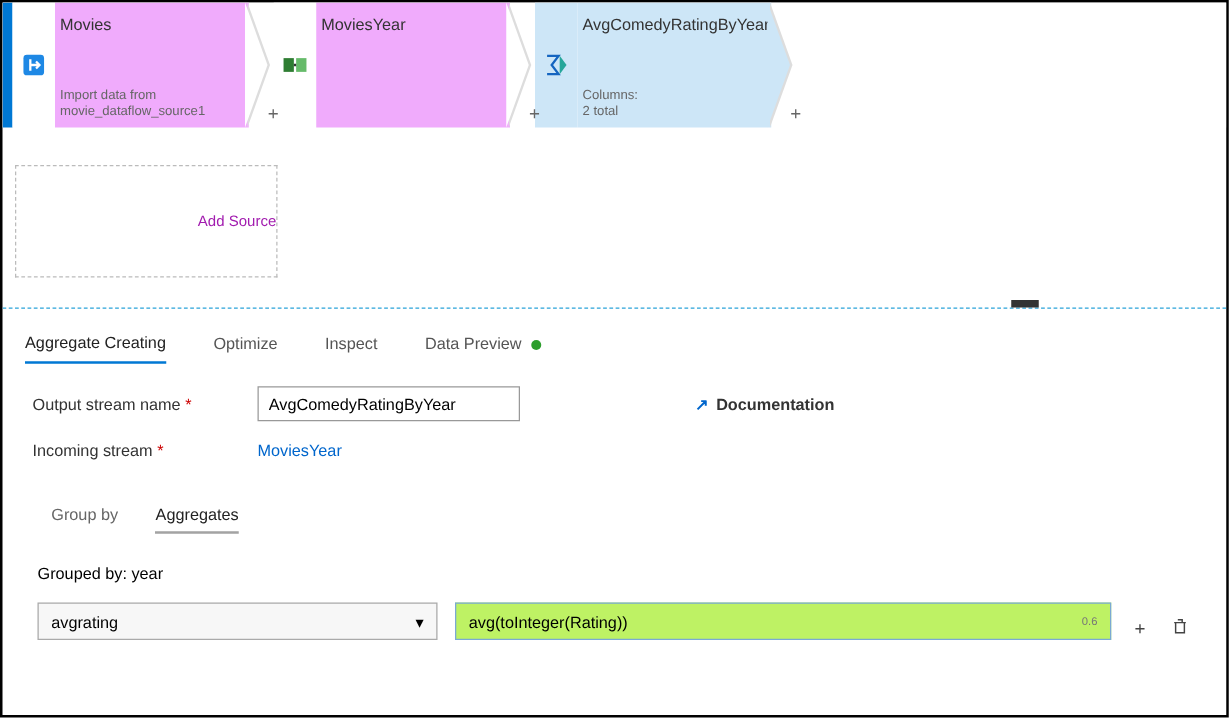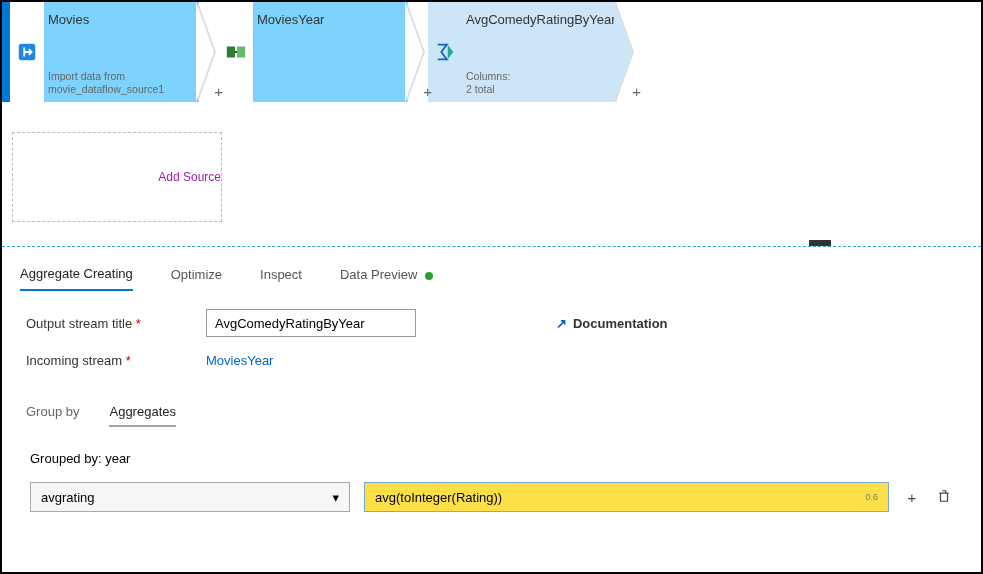--- a/index.html
+++ b/index.html
@@ -4,21 +4,21 @@
 <style>
 * { box-sizing: border-box; margin: 0; padding: 0; font-family: "Segoe UI", Arial, sans-serif; }
 body { background: #fff; width: 983px; height: 574px; border: 2px solid #000; position: relative; overflow: hidden; }
 
 
 .flow-strip { display: flex; align-items: stretch; padding: 0; height: 100px; background: #fff; }
 .flow-node { position: relative; display: flex; align-items: stretch; }
 .node-handle { width: 8px; background: #0078d4; }
 .node-icon { width: 34px; display: flex; align-items: center; justify-content: center; background: #fff; }
 .node-icon svg { width: 22px; height: 22px; }
-.node-body { width: 155px; padding: 10px 8px 6px 4px; display: flex; flex-direction: column; justify-content: space-between; background: #7dd3fc; }
+.node-body { width: 155px; padding: 10px 8px 6px 4px; display: flex; flex-direction: column; justify-content: space-between; background: #f0abfc; }
 .node-title { font-size: 13px; color: #333; }
 .node-desc  { font-size: 10.5px; color: #666; line-height: 1.25; }
 .node-chevron { width: 20px; position: relative; }
 .node-chevron::before {
   content: ""; position: absolute; left: -1px; top: 0; width: 0; height: 0;
   border-top: 50px solid transparent; border-bottom: 50px solid transparent;
   border-left: 18px solid #ddd;
 }
 .node-chevron::after {
   content: ""; position: absolute; left: -3px; top: 0; width: 0; height: 0;
@@ -59,33 +59,33 @@
 .form-label { width: 180px; }
 .req { color: #c00; }
 .text-input {
   width: 210px; height: 28px; border: 1px solid #999; padding: 0 8px; font-size: 13px;
 }
 .link-val { color: #0066cc; }
 .doc-link { margin-left: 140px; font-weight: 600; display: flex; align-items: center; gap: 6px; }
 .doc-icon { color: #0066cc; font-size: 13px; }
 
 
-.subtabs { display: flex; gap: 30px; padding: 6px 24px 12px; font-size: 13px; }
+.subtabs { display: flex; gap: 30px; padding: 6px 24px 12px; font-size: 13px; margin-left: 15px; }
 .subtab { padding-bottom: 6px; color: #666; cursor: pointer; }
 .subtab.active { color: #222; border-bottom: 2px solid #a3a3a3; }
 
 
 .grouped-label { padding: 12px 28px 10px; font-size: 13px; }
-.agg-row { display: flex; align-items: center; gap: 14px; padding: 6px 28px 20px; }
+.agg-row { display: flex; align-items: flex-end; gap: 14px; padding: 6px 28px 20px; }
 .col-dd {
   width: 320px; height: 30px; border: 1px solid #aaa; background: #f7f7f7;
   display: flex; align-items: center; justify-content: space-between; padding: 0 10px; font-size: 13px;
 }
 .expr-input {
-  flex: 1; height: 30px; border: 1px solid #7aa9d4; background: #fde047;
+  flex: 1; height: 30px; border: 1px solid #7aa9d4; background: #bef264;
   display: flex; align-items: center; justify-content: space-between; padding: 0 10px; font-size: 13px;
 }
 .tiny { font-size: 9px; color: #777; }
 .row-btn { width: 18px; text-align: center; font-size: 15px; color: #444; cursor: pointer; }
 </style>
 </head>
 <body>
 
 <div class="flow-strip">
 
@@ -158,21 +158,21 @@
   <div class="tab">
     <span>Data Preview</span>
     <span class="status-dot"></span>
   </div>
 </div>
 
 <div class="form">
 
   <div class="form-row">
     <div class="form-label">
-      <span>Output stream title</span> <span class="req">*</span>
+      <span>Output stream name</span> <span class="req">*</span>
     </div>
     <input class="text-input" value="AvgComedyRatingByYear" style="">
     <div class="doc-link">
       <span class="doc-icon">↗</span>
       <span>Documentation</span>
     </div>
   </div>
 
   <div class="form-row">
     <div class="form-label">

